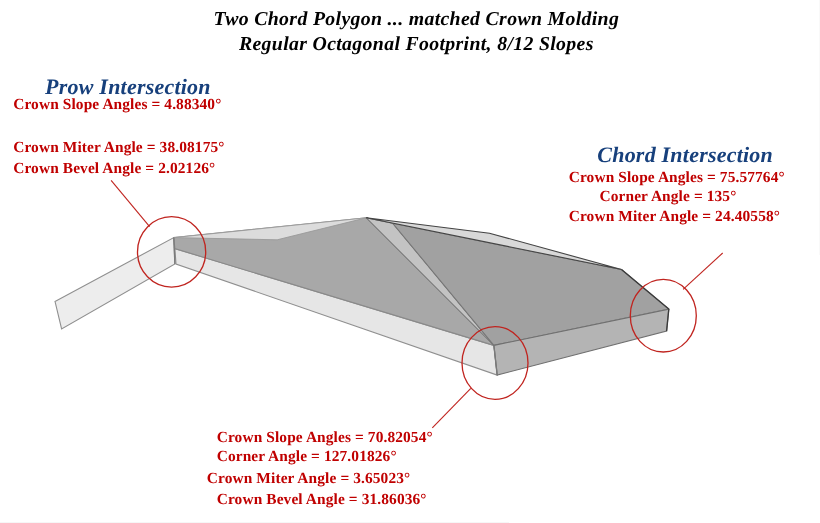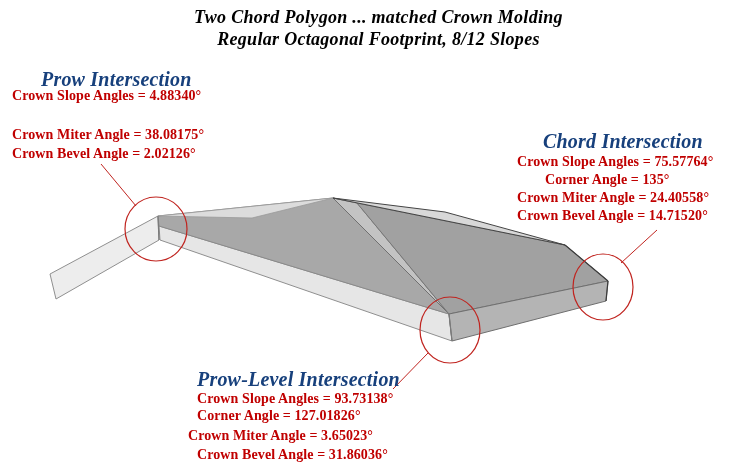--- a/index.html
+++ b/index.html
@@ -76,21 +76,19 @@
 
   <div class="callout-heading" style="left:41px;top:68px;">Prow Intersection</div>
   <div class="callout-line" style="left:12px;top:88px;">Crown Slope Angles = 4.88340°</div>
   <div class="callout-line" style="left:12px;top:127px;">Crown Miter Angle = 38.08175°</div>
   <div class="callout-line" style="left:12px;top:146px;">Crown Bevel Angle = 2.02126°</div>
 
   <div class="callout-heading" style="left:543px;top:130px;">Chord Intersection</div>
   <div class="callout-line" style="left:517px;top:154px;">Crown Slope Angles = 75.57764°</div>
   <div class="callout-line" style="left:517px;top:172px;margin-left:28px;">Corner Angle = 135°</div>
   <div class="callout-line" style="left:517px;top:190px;">Crown Miter Angle = 24.40558°</div>
-  <div class="callout-line" style="left:517px;top:208px;">Crown Bevel Angle = 14.71520°</div>
 
-  <div class="callout-heading" style="left:197px;top:368px;">Prow-Level Intersection</div>
-  <div class="callout-line" style="left:197px;top:391px;">Crown Slope Angles = 93.73138°</div>
+  <div class="callout-line" style="left:197px;top:391px;">Crown Slope Angles = 70.82054°</div>
   <div class="callout-line" style="left:197px;top:408px;">Corner Angle = 127.01826°</div>
   <div class="callout-line" style="left:188px;top:428px;">Crown Miter Angle = 3.65023°</div>
   <div class="callout-line" style="left:197px;top:447px;">Crown Bevel Angle = 31.86036°</div>
 
 </div>
 
 </body></html>

